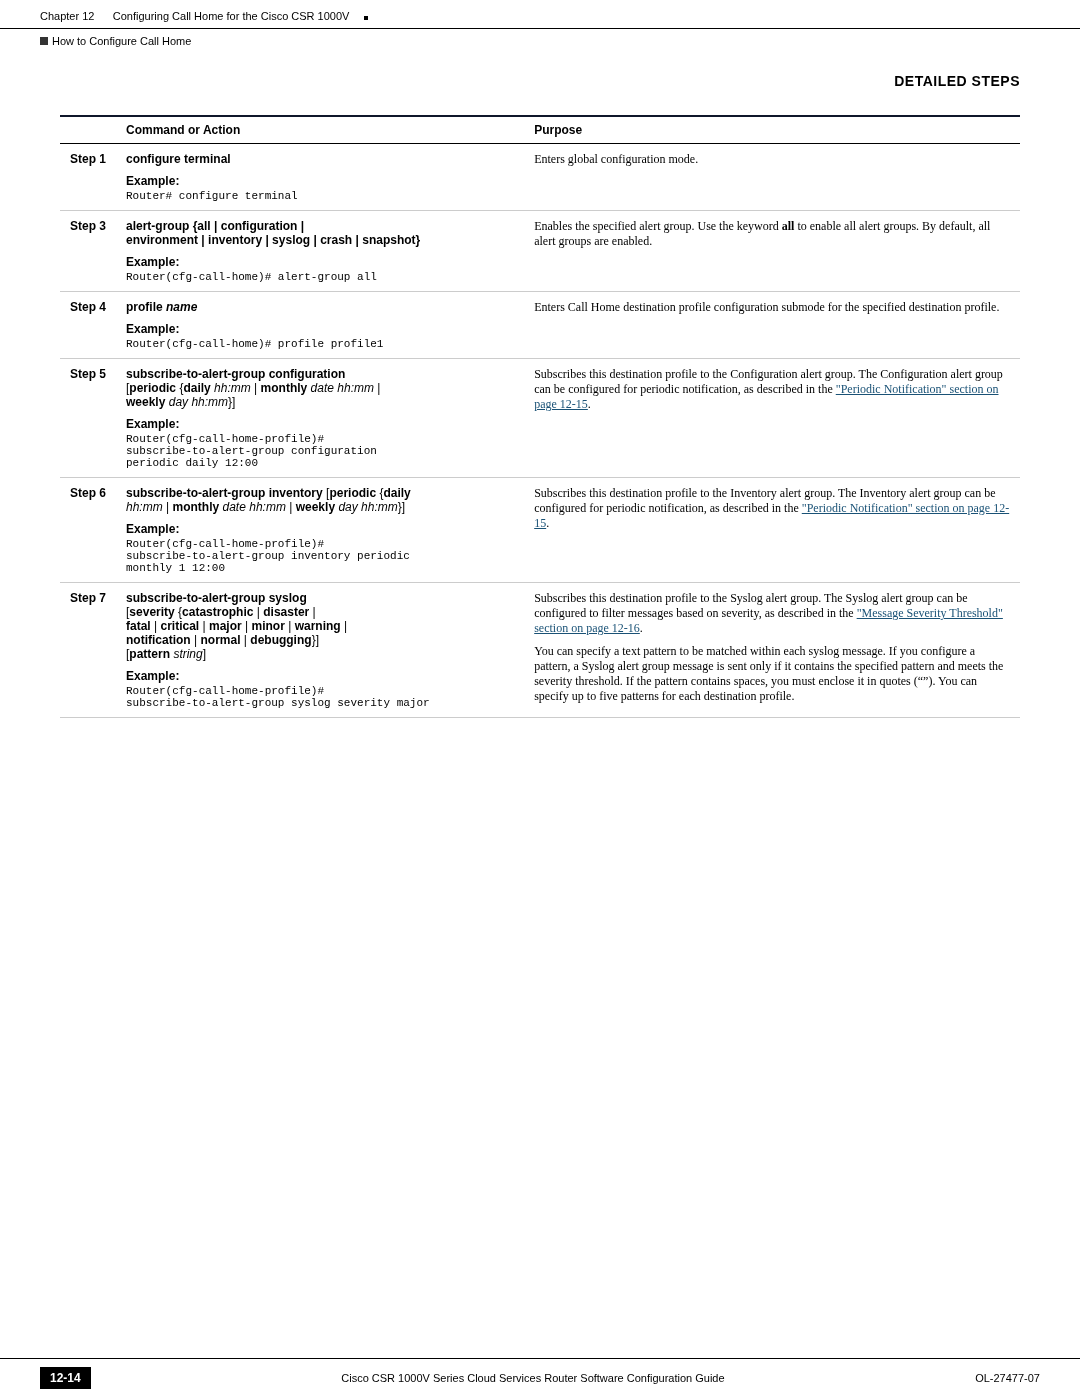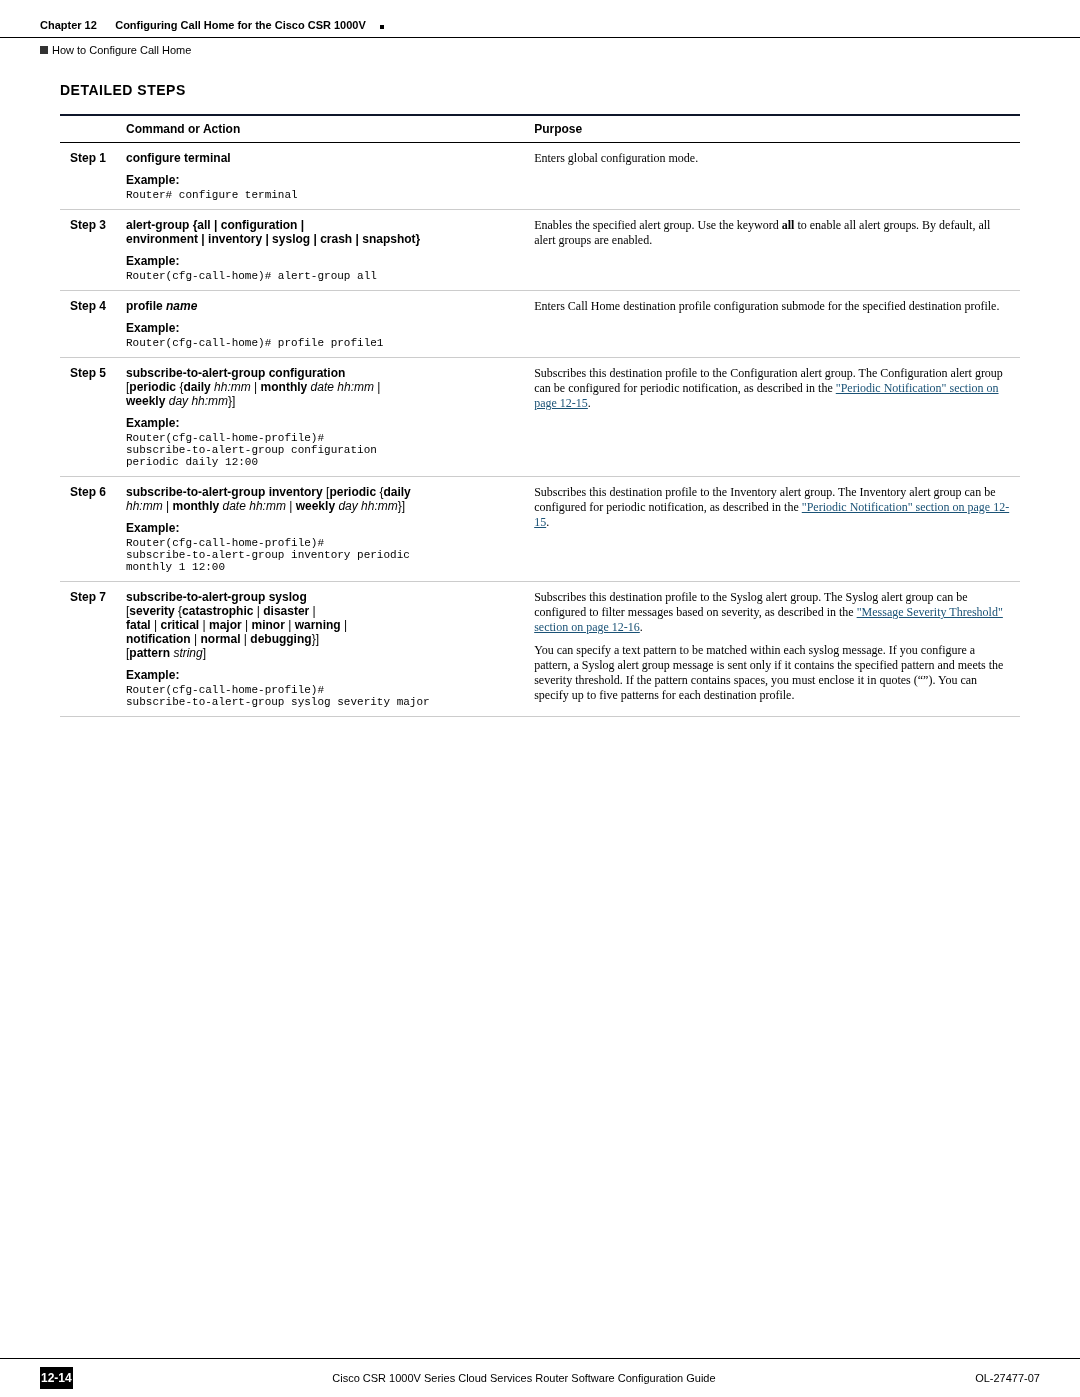--- a/index.html
+++ b/index.html
@@ -21,22 +21,21 @@
     
     .header {
       display: flex;
       justify-content: space-between;
       align-items: center;
       padding: 10px 40px 6px 40px;
       border-bottom: 1px solid #000;
       font-size: 11px;
     }
     .header-left {
-      font-weight: bold;
-      margin-top: 9px;
+      font-weight: normal;
     }
     .header-divider-right {
       width: 4px;
       height: 4px;
       background: #000;
       display: inline-block;
       margin-left: 8px;
     }
 
     
@@ -56,22 +55,23 @@
 
     
     .content {
       padding: 20px 60px 60px 60px;
     }
 
     
     .section-title {
       font-size: 14px;
       font-weight: bold;
-      margin-bottom: 16px;
+      margin-bottom: 26px;
       letter-spacing: 0.5px;
+      text-align: right;
     }
 
     
     .steps-table {
       width: 100%;
       border-collapse: collapse;
       border-top: 2px solid #0f172a;
     }
     .steps-table thead tr th {
       border-bottom: 1px solid #000;
@@ -136,21 +136,21 @@
       border-top: 1px solid #000;
       display: flex;
       justify-content: space-between;
       align-items: center;
       padding: 8px 40px;
       font-size: 11px;
     }
     .footer-page-num {
       background: #000;
       color: #fff;
-      padding: 4px 1px;
+      padding: 4px 10px;
       font-weight: bold;
       font-size: 12px;
     }
     .footer-center {
       font-size: 11px;
       text-align: center;
     }
     .footer-right {
       font-size: 11px;
     }

